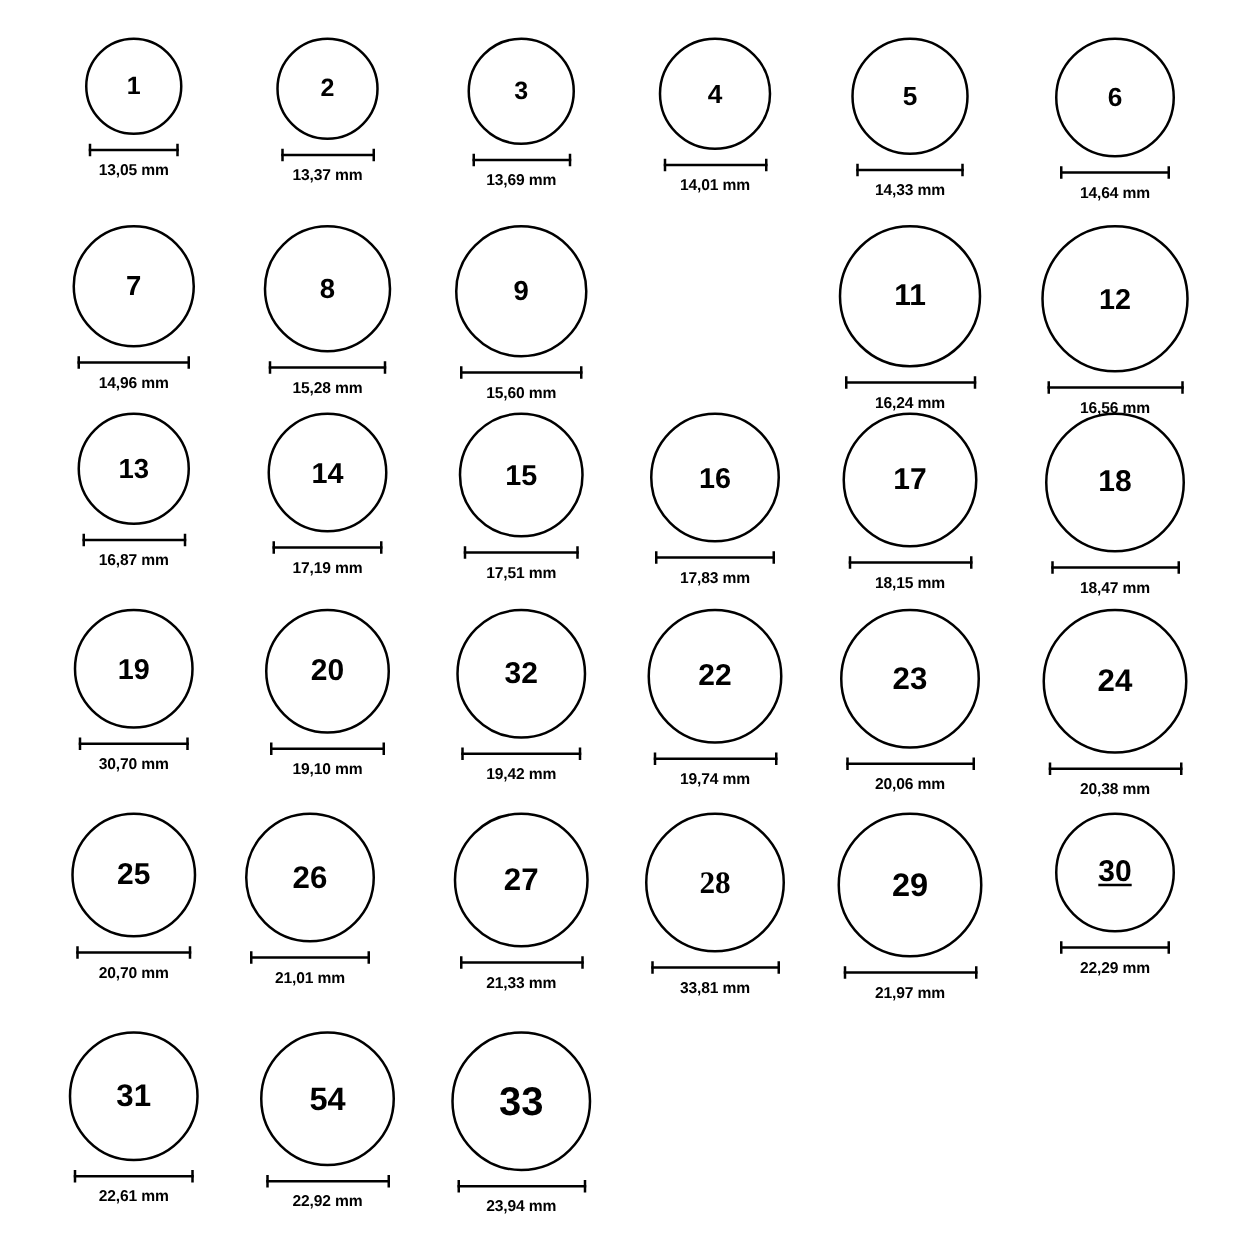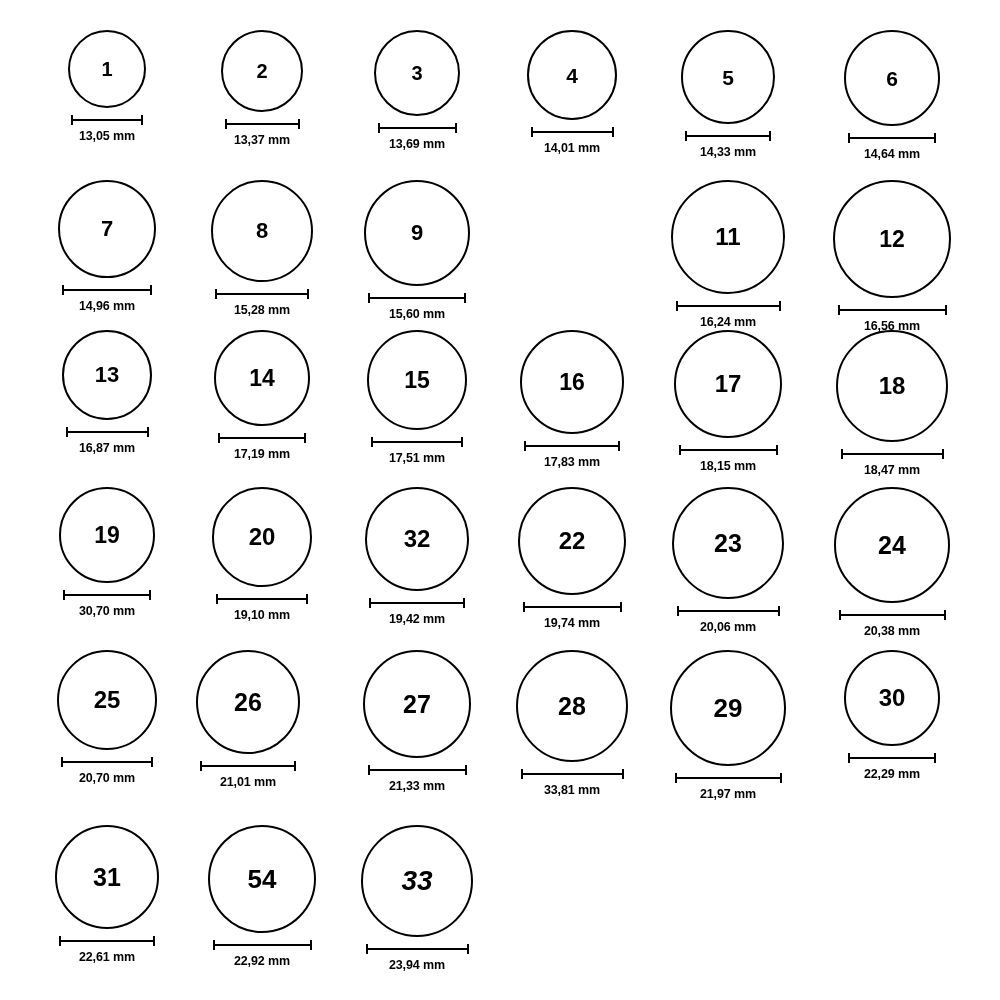--- a/index.html
+++ b/index.html
@@ -356,21 +356,21 @@
         <span class="ring-number" style="font-size: 25px;">27</span>
       </div>
       <div class="measure" style="width: 99px;">
         <div class="bar"></div>
         <div class="tick-left"></div>
         <div class="tick-right"></div>
       </div>
       <div class="ring-label">21,33 mm</div>
     </div>
     <div class="ring-cell" style="left: 516px; top: 650px; width: 112px;">
-      <div class="ring-circle" style="width: 112px; height: 112px;">
+      <div class="ring-circle" style="width: 112px; height: 112px; font-family: Liberation Serif, serif;">
         <span class="ring-number" style="font-size: 25px;">28</span>
       </div>
       <div class="measure" style="width: 103px;">
         <div class="bar"></div>
         <div class="tick-left"></div>
         <div class="tick-right"></div>
       </div>
       <div class="ring-label">33,81 mm</div>
     </div>
     <div class="ring-cell" style="left: 670px; top: 650px; width: 116px;">
@@ -379,21 +379,21 @@
       </div>
       <div class="measure" style="width: 107px;">
         <div class="bar"></div>
         <div class="tick-left"></div>
         <div class="tick-right"></div>
       </div>
       <div class="ring-label">21,97 mm</div>
     </div>
     <div class="ring-cell" style="left: 844px; top: 650px; width: 96px;">
       <div class="ring-circle" style="width: 96px; height: 96px;">
-        <span class="ring-number" style="font-size: 24px;">30</span>
+        <span class="ring-number" style="font-size: 24px; text-decoration: underline;">30</span>
       </div>
       <div class="measure" style="width: 88px;">
         <div class="bar"></div>
         <div class="tick-left"></div>
         <div class="tick-right"></div>
       </div>
       <div class="ring-label">22,29 mm</div>
     </div>
     <div class="ring-cell" style="left: 55px; top: 825px; width: 104px;">
       <div class="ring-circle" style="width: 104px; height: 104px;">
@@ -412,21 +412,21 @@
       </div>
       <div class="measure" style="width: 99px;">
         <div class="bar"></div>
         <div class="tick-left"></div>
         <div class="tick-right"></div>
       </div>
       <div class="ring-label">22,92 mm</div>
     </div>
     <div class="ring-cell" style="left: 361px; top: 825px; width: 112px;">
       <div class="ring-circle" style="width: 112px; height: 112px;">
-        <span class="ring-number" style="font-size: 28px; font-style: italic;">33</span>
+        <span class="ring-number" style="font-size: 32px;">33</span>
       </div>
       <div class="measure" style="width: 103px;">
         <div class="bar"></div>
         <div class="tick-left"></div>
         <div class="tick-right"></div>
       </div>
       <div class="ring-label">23,94 mm</div>
     </div>
   </div>
 

